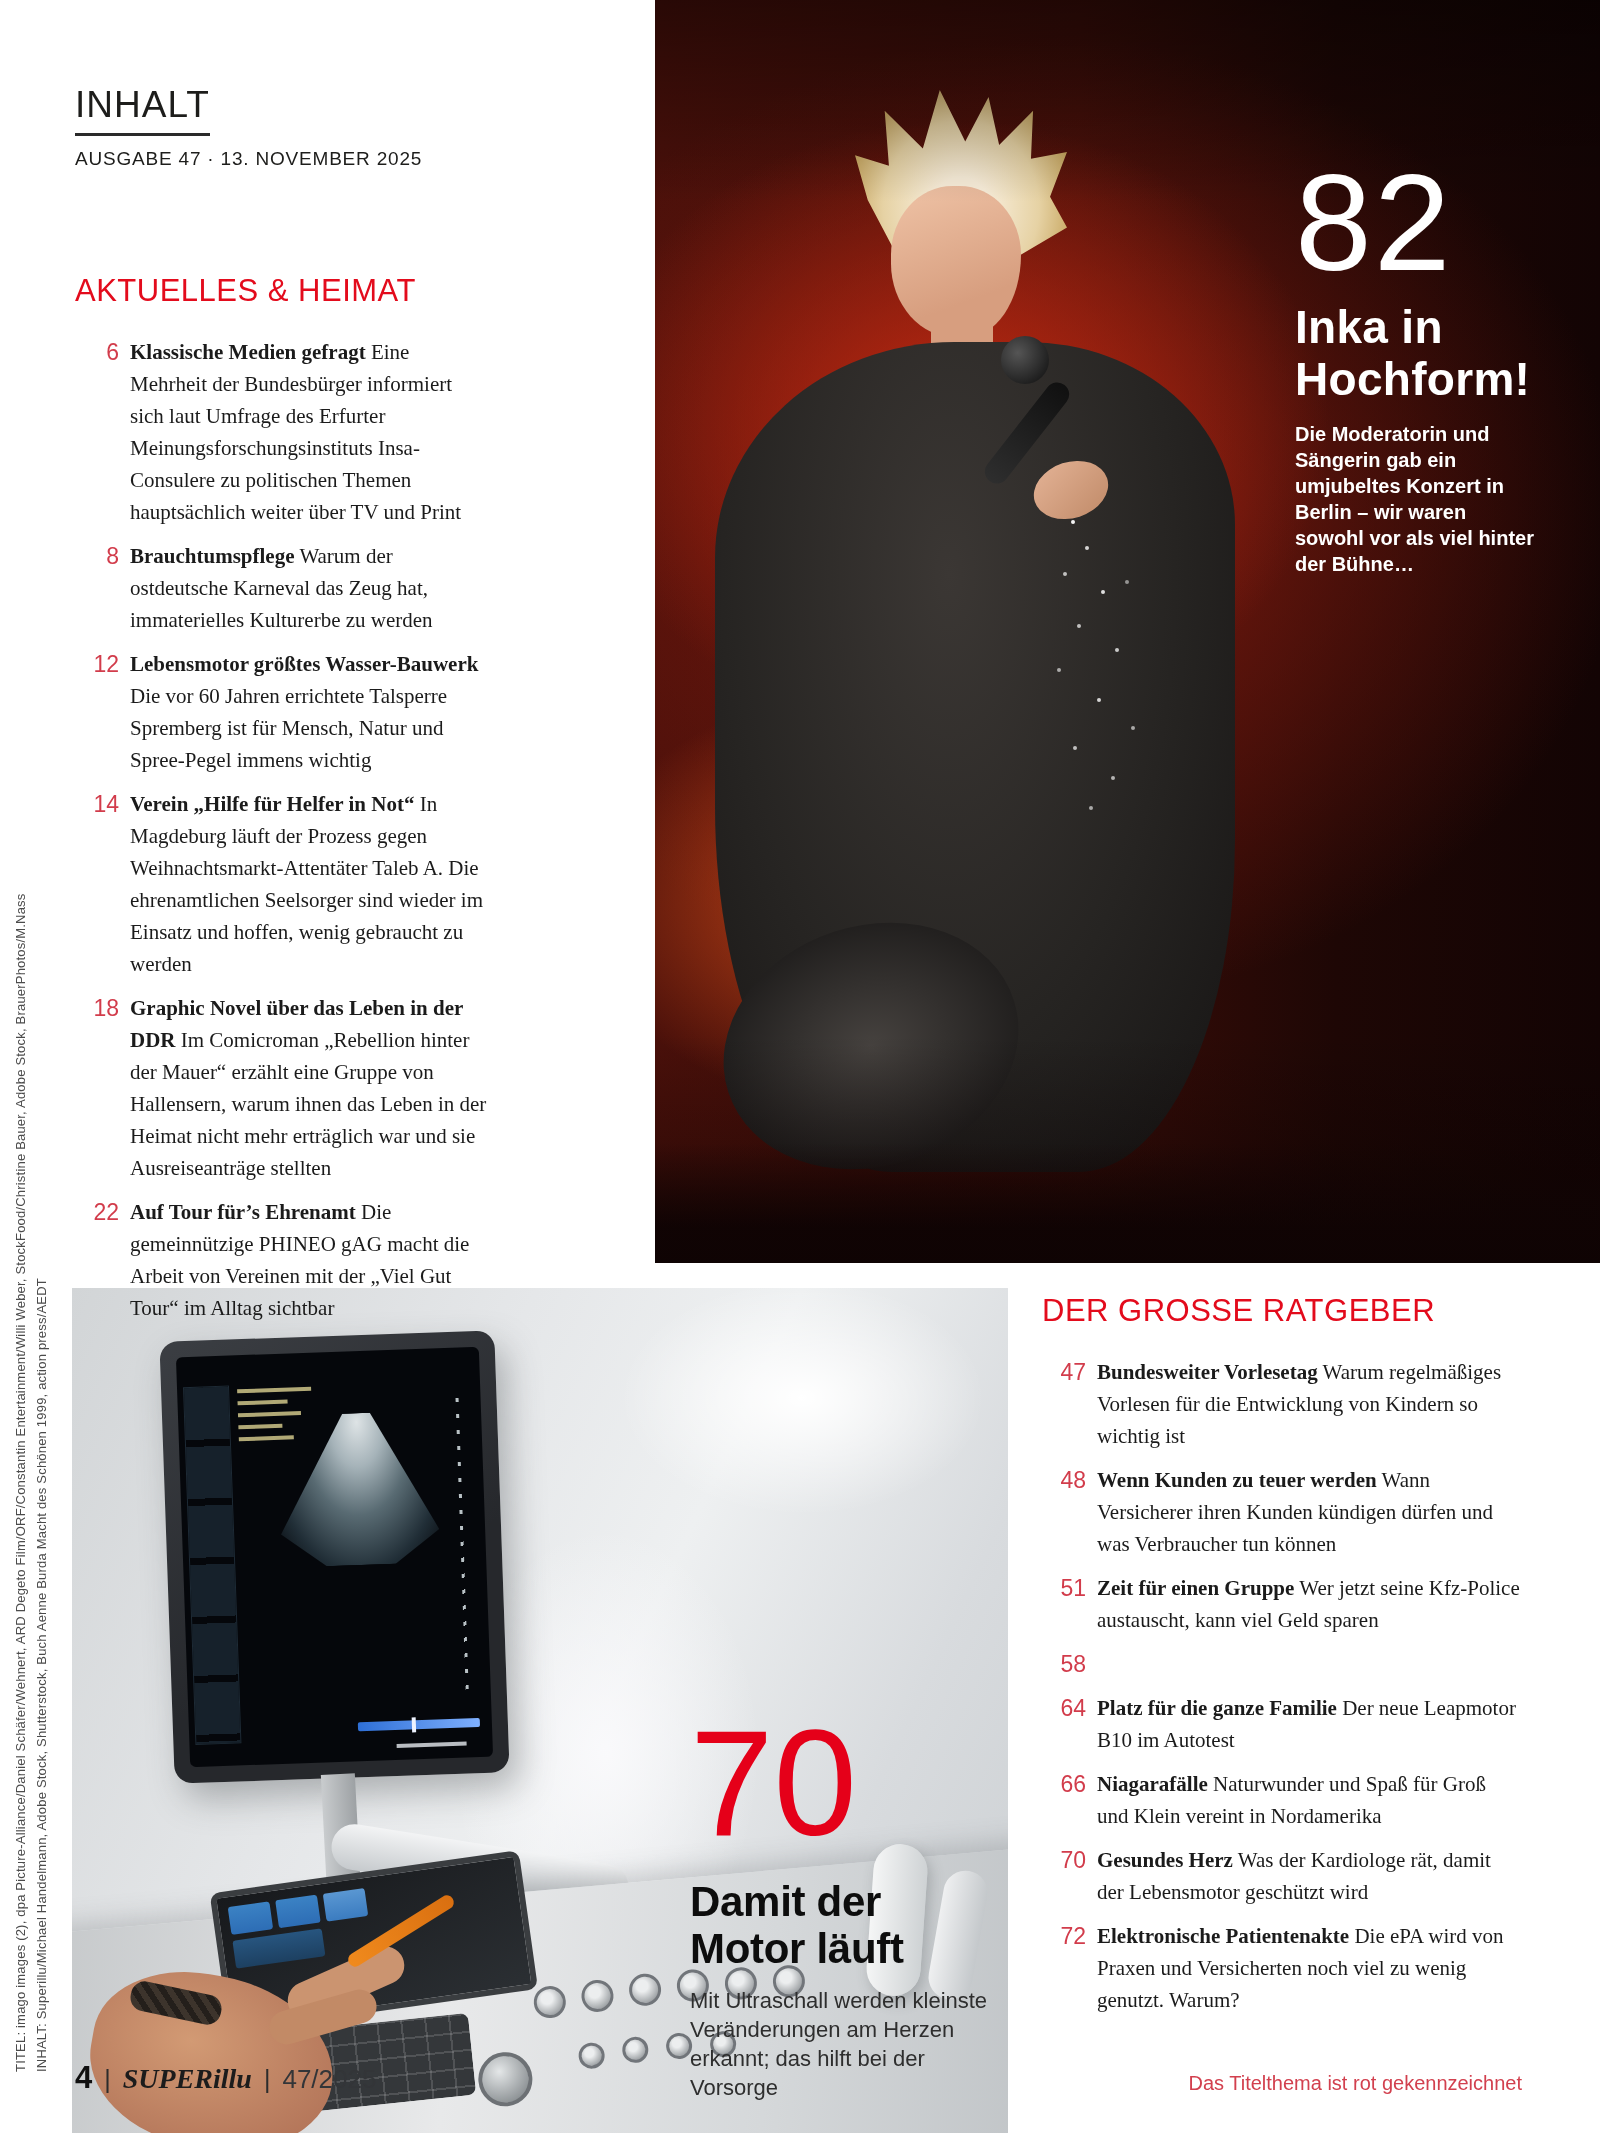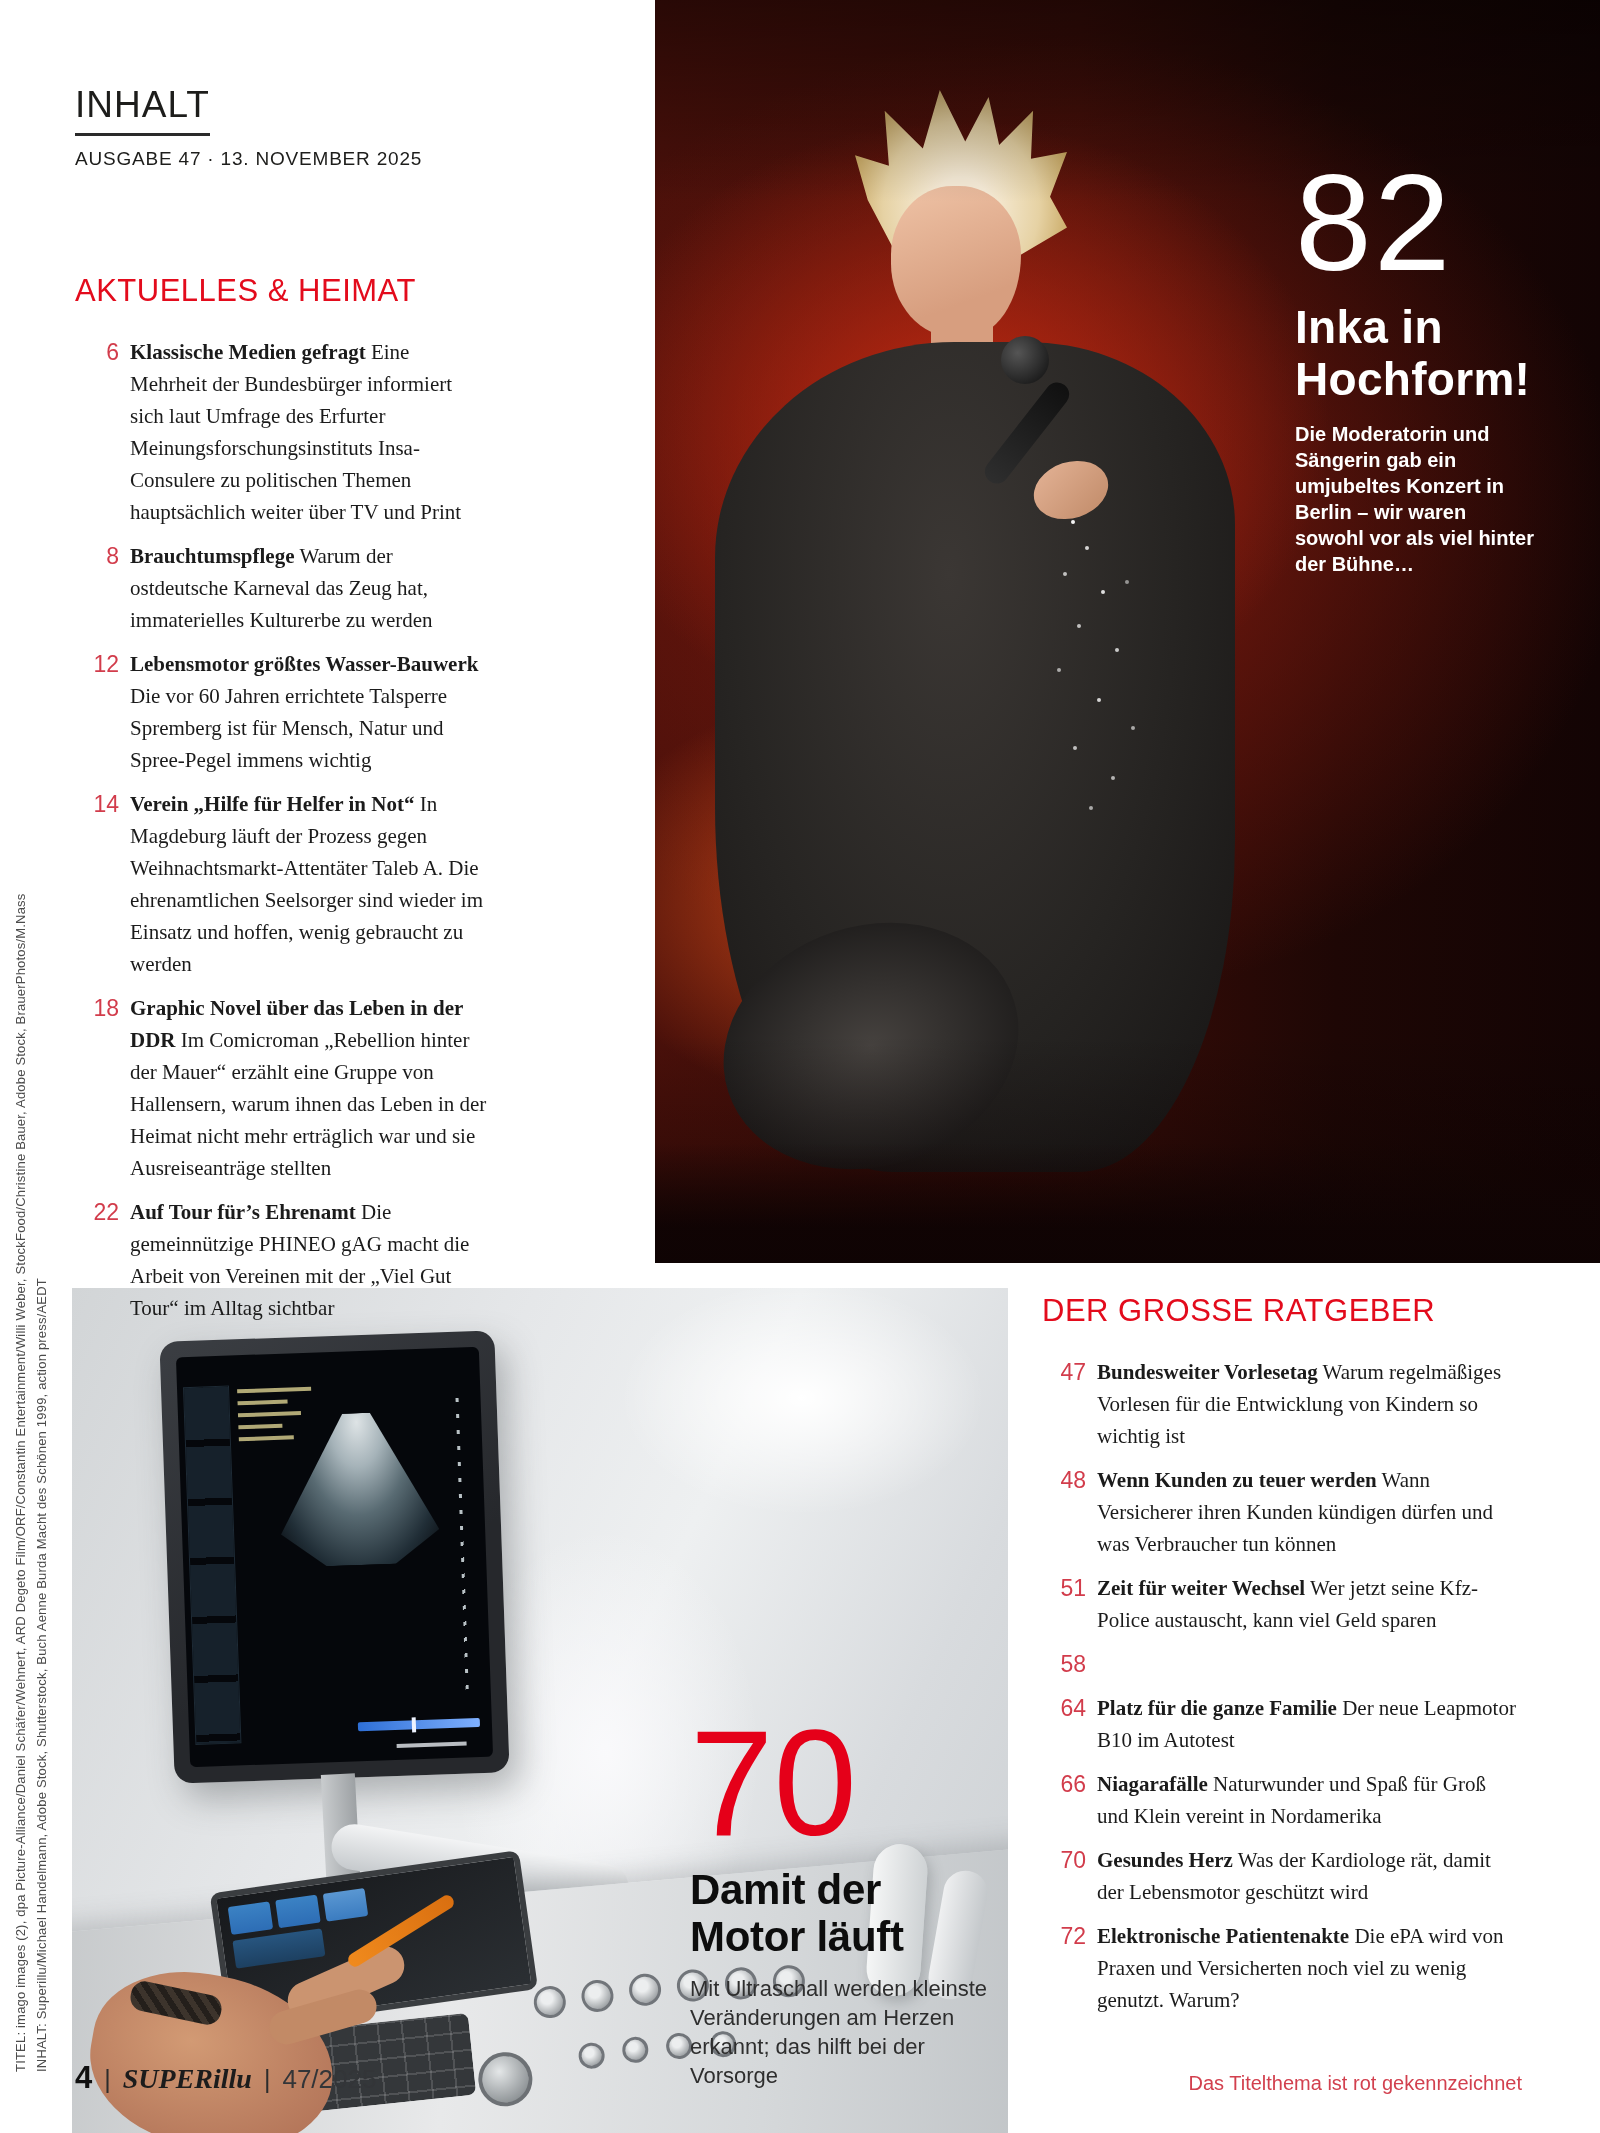--- a/index.html
+++ b/index.html
@@ -174,21 +174,21 @@
   .pen{position:absolute;left:268px;top:636px;width:122px;height:14px;border-radius:7px;transform:rotate(-32deg);
     background:linear-gradient(to right,#f08a1d,#d96f10);z-index:3;}
   .band{position:absolute;left:58px;top:700px;width:92px;height:30px;border-radius:14px;transform:rotate(12deg);z-index:3;
     background:repeating-linear-gradient(45deg,#241f1b 0 6px,#3d342c 6px 12px);}
   .probe1{position:absolute;left:798px;top:556px;width:54px;height:152px;border-radius:27px;transform:rotate(4deg);
     background:linear-gradient(to right,#f5f6f6,#ced2d4);box-shadow:4px 6px 14px rgba(80,85,90,.3);}
   .probe2{position:absolute;left:864px;top:582px;width:44px;height:130px;border-radius:22px;transform:rotate(10deg);
     background:linear-gradient(to right,#eff0f1,#c4c8cb);}
   .feature-70{position:absolute;left:618px;top:420px;width:312px;z-index:4;}
   .feature-70 .big{color:#e50019;font-size:150px;line-height:1;font-weight:300;}
-  .feature-70 .ft{color:#0d0d0d;font-size:42px;font-weight:700;line-height:47px;margin-top:8px;letter-spacing:-.3px;}
+  .feature-70 .ft{color:#0d0d0d;font-size:42px;font-weight:700;line-height:47px;margin-top:20px;letter-spacing:-.3px;}
   .feature-70 .fd{color:#2e2e2e;font-size:22px;font-weight:500;line-height:29px;margin-top:14px;width:300px;}
 
   
   .footer{position:absolute;left:75px;top:2060px;display:flex;align-items:baseline;gap:12px;z-index:6;}
   .footer .pg{font-size:31px;font-weight:700;color:#101010;}
   .footer .sep{font-size:25px;color:#2c2c2c;font-weight:400;}
   .footer .mag{font-family:"Liberation Serif",serif;font-style:italic;font-weight:700;font-size:28px;color:#1c1c1c;}
   .footer .iss{font-size:26px;color:#333538;text-align:right;}
   .note{position:absolute;right:78px;top:2072px;font-size:20px;color:#d2404e;z-index:6;}
 
@@ -318,21 +318,21 @@
   <div class="entry">
     <span class="num">47</span>
     <p><b>Bundesweiter Vorlesetag</b> <span>Warum regelmäßiges Vorlesen für die Entwicklung von Kindern so wichtig ist</span></p>
   </div>
   <div class="entry">
     <span class="num">48</span>
     <p><b>Wenn Kunden zu teuer werden</b> <span>Wann Versicherer ihren Kunden kündigen dürfen und was Verbraucher tun können</span></p>
   </div>
   <div class="entry">
     <span class="num">51</span>
-    <p><b>Zeit für weiter Wechsel</b> <span>Wer jetzt seine Kfz-Police austauscht, kann viel Geld sparen</span></p>
+    <p><b>Zeit für einen Gruppe</b> <span>Wer jetzt seine Kfz-Police austauscht, kann viel Geld sparen</span></p>
   </div>
   <div class="entry">
     <span class="num">58</span>
   </div>
   <div class="entry">
     <span class="num">64</span>
     <p><b>Platz für die ganze Familie</b> <span>Der neue Leapmotor B10 im Autotest</span></p>
   </div>
   <div class="entry">
     <span class="num">66</span>

